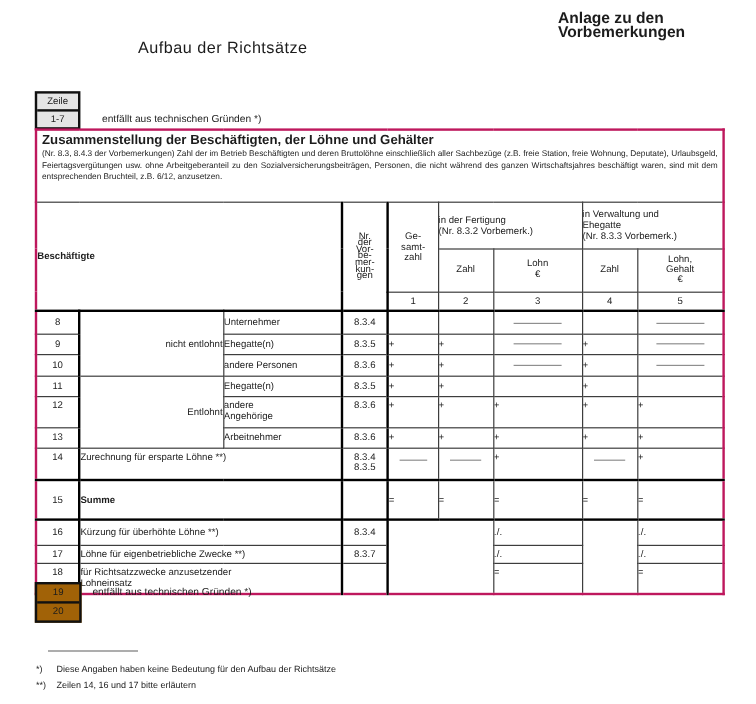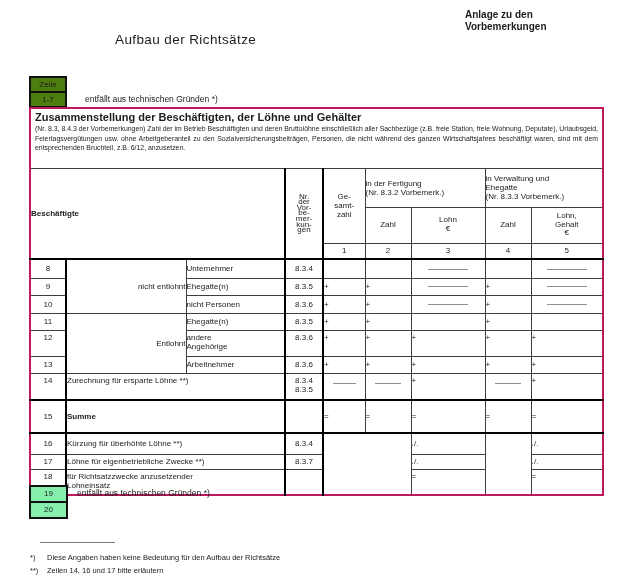--- a/index.html
+++ b/index.html
@@ -2,23 +2,23 @@
 <html><head>
 <meta charset="utf-8">
 <style>
   html,body{margin:0;padding:0;background:#fff;}
   .page{
     position:relative;width:630px;height:587px;background:#fff;
     font-family:"Liberation Sans", sans-serif;color:#1c1c1c;overflow:hidden;
   }
   .pre{white-space:pre-line;}
   
-  .annex{position:absolute;left:465px;top:9px;font-size:10px;font-weight:bold;line-height:12px;}
+  .annex{position:absolute;left:465px;top:9px;font-size:13px;font-weight:bold;line-height:12px;}
   .doc-title{position:absolute;left:115px;top:32px;font-size:13.5px;letter-spacing:.4px;}
-  .zeile-box{position:absolute;left:29px;top:76px;width:34px;border:2px solid #111;background:#4d7c0f;}
+  .zeile-box{position:absolute;left:29px;top:76px;width:34px;border:2px solid #111;background:#e5e5e5;}
   .zeile-box .cell{height:13px;line-height:13px;text-align:center;font-size:8px;}
   .zeile-box .cell:first-child{border-bottom:2px solid #111;}
   .note-top{position:absolute;left:85px;top:92px;height:15px;line-height:15px;font-size:8.5px;}
   
   table.main{
     position:absolute;left:29px;top:107px;width:573px;
     border-collapse:collapse;table-layout:fixed;
     border:2px solid #be185d;
   }
   table.main td{
@@ -42,21 +42,21 @@
   td.grpcell{font-size:8.5px;padding-left:6px;text-align:right;}
   td.item,td.lbl{font-size:8.5px;padding-left:4px;}
   td.lbl-bold{font-weight:bold;}
   td.nrc{font-size:7.5px;text-align:center;line-height:9px;}
   td.dc{font-size:8px;padding-left:3px;letter-spacing:.2px;}
   tr.vtop td{vertical-align:top;padding-top:2px;}
   td.linecell{text-align:center;padding-left:0 !important;}
   .line-field{display:inline-block;width:56%;height:1px;background:#8f8f8f;vertical-align:middle;}
   tr.vtop .line-field{margin-top:6px;}
   
-  .box1920{position:absolute;left:29px;top:485px;width:35px;border:2px solid #111;background:#86efac;}
+  .box1920{position:absolute;left:29px;top:485px;width:35px;border:2px solid #111;background:#a16207;}
   .box1920 .cell{height:14px;line-height:14px;text-align:center;font-size:8px;}
   .box1920 .cell:first-child{border-bottom:2px solid #111;}
   .note-bottom{position:absolute;left:77px;top:485px;height:17px;line-height:17px;font-size:8.5px;}
   .foot-rule{position:absolute;left:40px;top:542px;width:75px;border-top:1px solid #777;}
   .footnotes{position:absolute;left:30px;top:552px;font-size:7.5px;line-height:12.5px;}
   .fnrow{display:flex;}
   .fnmark{width:17px;flex:0 0 17px;}
 </style>
 </head>
 <body>
@@ -147,21 +147,21 @@
       <td class="nrc br2">8.3.5</td>
       <td class="dc"><span class="cv">+</span></td>
       <td class="dc"><span class="cv">+</span></td>
       <td class="dc linecell"><span class="cv line-field"></span></td>
       <td class="dc"><span class="cv">+</span></td>
       <td class="dc linecell"><span class="cv line-field"></span></td>
     </tr>
 
     <tr style="height:18px">
       <td class="znum br2">10</td>
-      <td class="item br2">nicht Personen</td>
+      <td class="item br2">andere Personen</td>
       <td class="nrc br2">8.3.6</td>
       <td class="dc"><span class="cv">+</span></td>
       <td class="dc"><span class="cv">+</span></td>
       <td class="dc linecell"><span class="cv line-field"></span></td>
       <td class="dc"><span class="cv">+</span></td>
       <td class="dc linecell"><span class="cv line-field"></span></td>
     </tr>
 
     <tr style="height:17px">
       <td class="znum br2">11</td>

